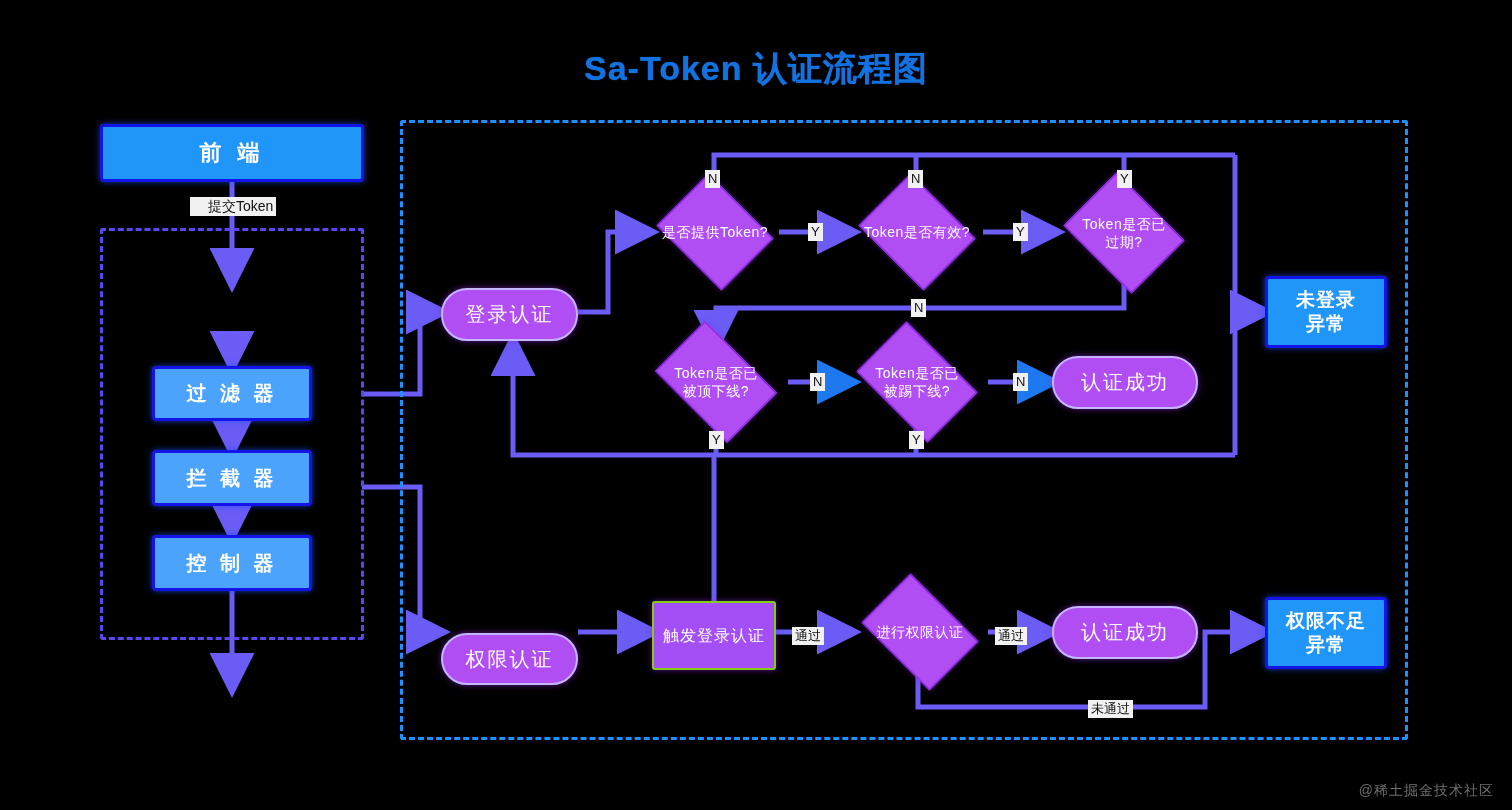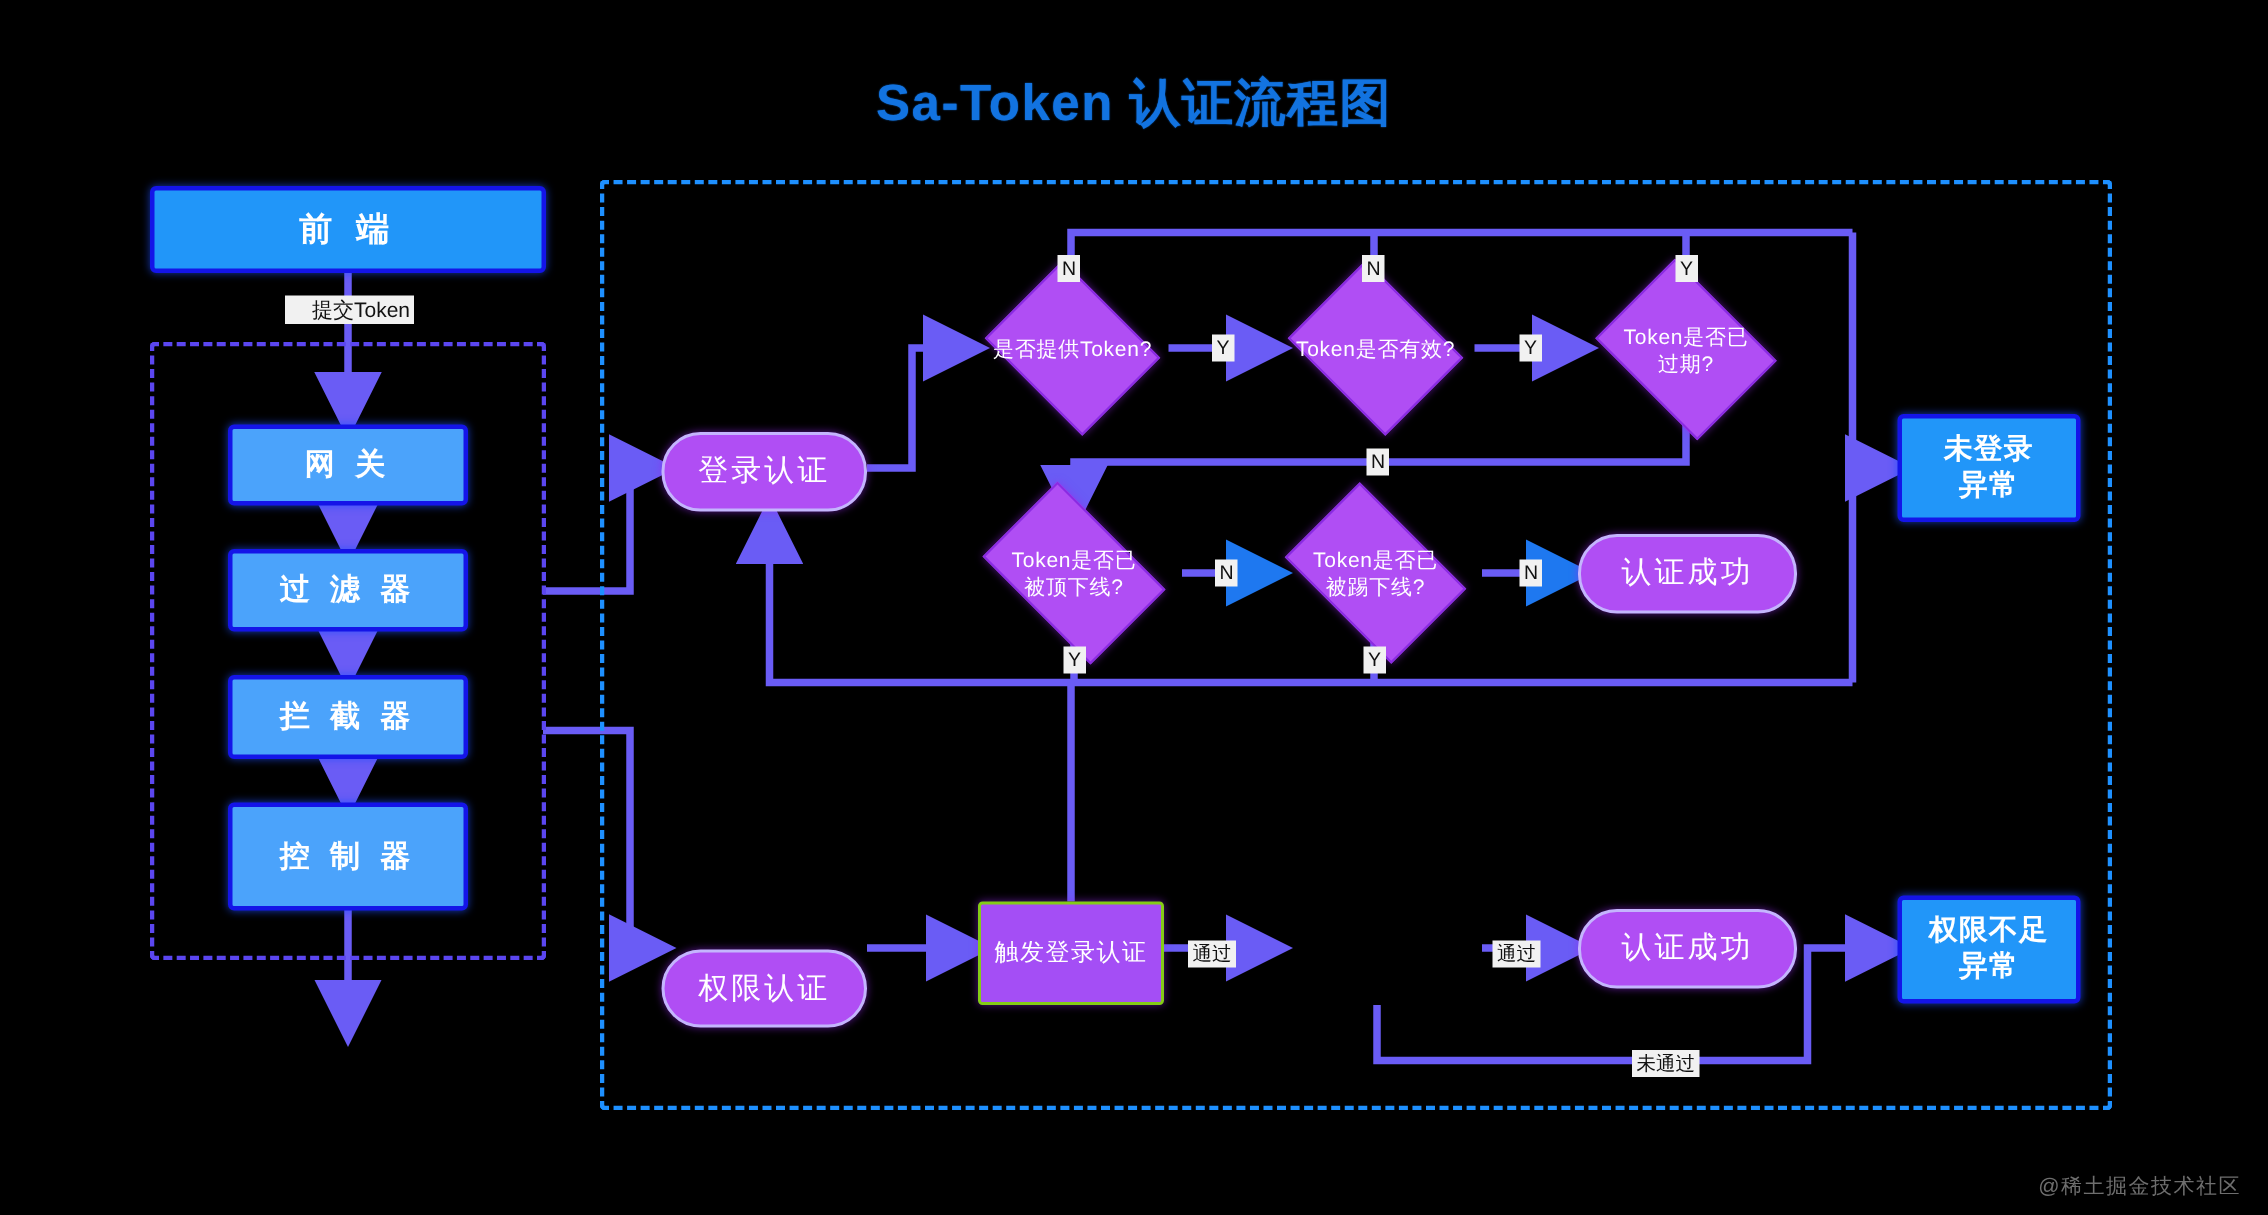--- a/index.html
+++ b/index.html
@@ -185,30 +185,27 @@
   <div class="dashed-blue" style="left:400px; top:120px; width:1008px; height:620px;"></div>
 
   <div class="node blue-box blue-big" style="left:100px; top:124px; width:264px; height:58px;">
     <span>前 端</span>
   </div>
 
   <div class="edge-label big" style="left:190px; top:197px;padding-left:18px;">
     <span>提交Token</span>
   </div>
 
-  <div class="node blue-box lite blue-mid" style="left:152px; top:283px; width:160px; height:54px;">
-    <span>网 关</span>
-  </div>
   <div class="node blue-box lite blue-mid" style="left:152px; top:450px; width:160px; height:56px;">
     <span>拦 截 器</span>
   </div>
   <div class="node blue-box lite blue-mid" style="left:152px; top:366px; width:160px; height:55px;">
     <span>过 滤 器</span>
   </div>
-  <div class="node blue-box lite blue-mid" style="left:152px; top:535px; width:160px; height:72px;">
+  <div class="node blue-box lite blue-mid" style="left:152px; top:535px; width:160px; height:56px;">
     <span>控 制 器</span>
   </div>
 
 
   <div class="node purple-pill" style="left:441px; top:288px; width:137px; height:53px;">
     <span>登录认证</span>
   </div>
 
   <div class="node purple-pill" style="left:441px; top:607px; width:137px; height:52px;margin-top:26px;">
     <span>权限认证</span>
@@ -239,20 +236,24 @@
     <div class="diamond-label" style="white-space:pre-line;">Token是否已
 被顶下线?</div>
   </div>
 
   <div class="diamond-wrap" style="left:846px; top:332px; width:142px; height:100px;">
     <div class="diamond-shape"></div>
     <div class="diamond-label" style="white-space:pre-line;">Token是否已
 被踢下线?</div>
   </div>
 
+  <div class="diamond-wrap" style="left:852px; top:583px; width:136px; height:98px;">
+    <div class="diamond-shape"></div>
+    <div class="diamond-label">进行权限认证</div>
+  </div>
 
   <div class="node purple-pill" style="left:1052px; top:356px; width:146px; height:53px;">
     <span>认证成功</span>
   </div>
 
   <div class="node purple-pill" style="left:1052px; top:606px; width:146px; height:53px;">
     <span>认证成功</span>
   </div>
 
   <div class="node blue-box blue-exc" style="left:1265px; top:276px; width:122px; height:72px; flex-direction:column;">

